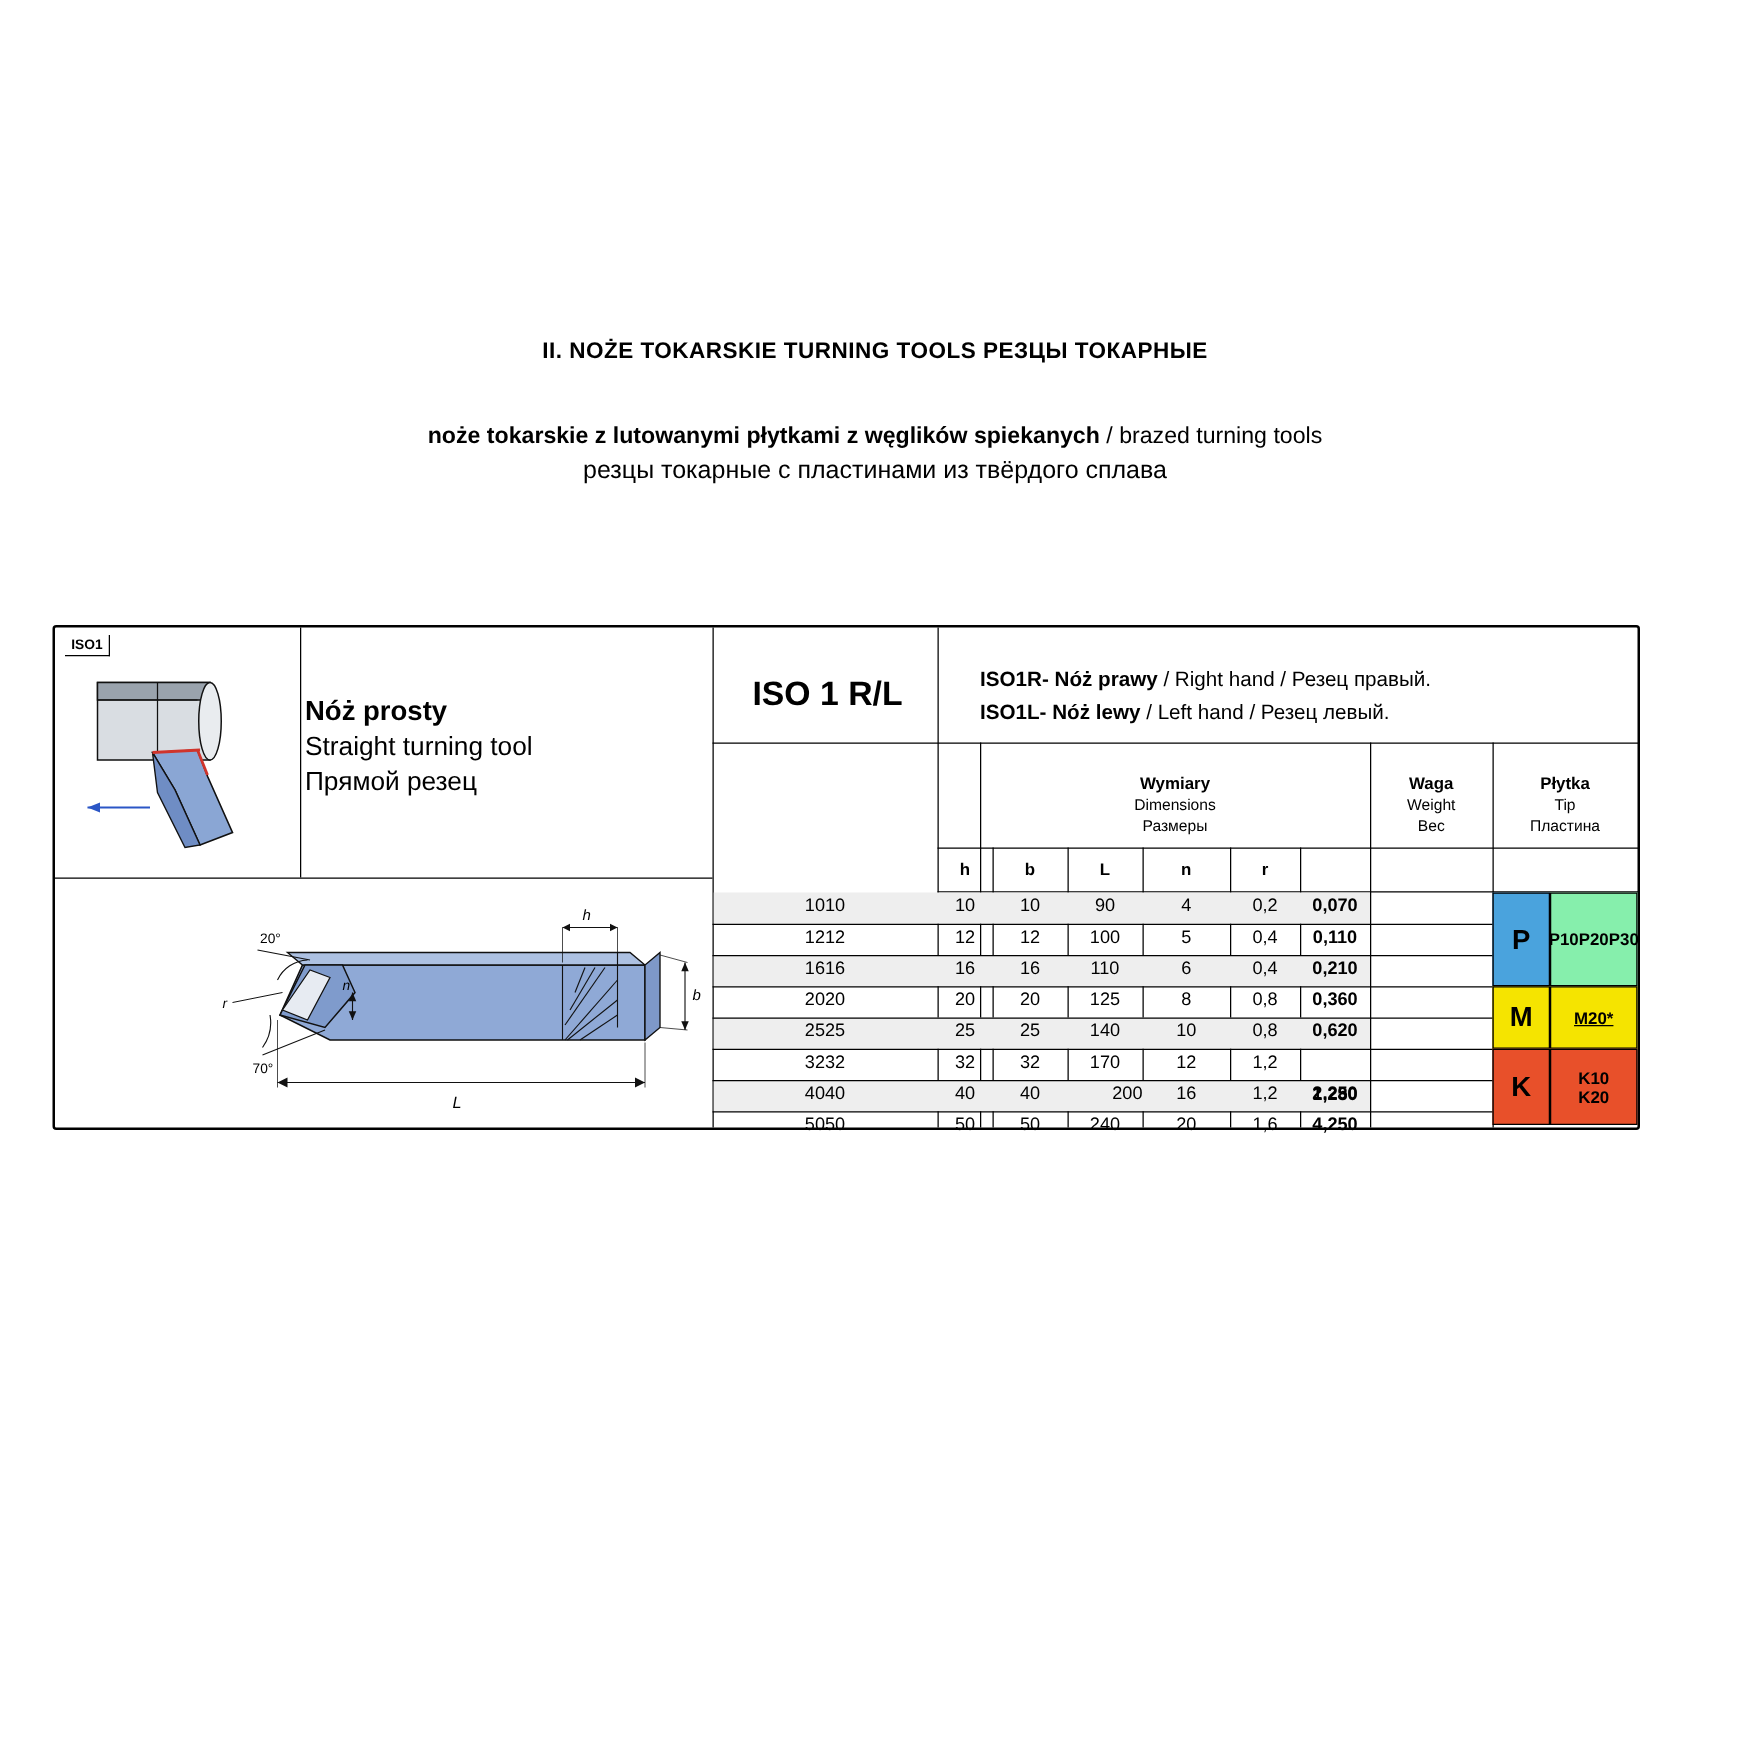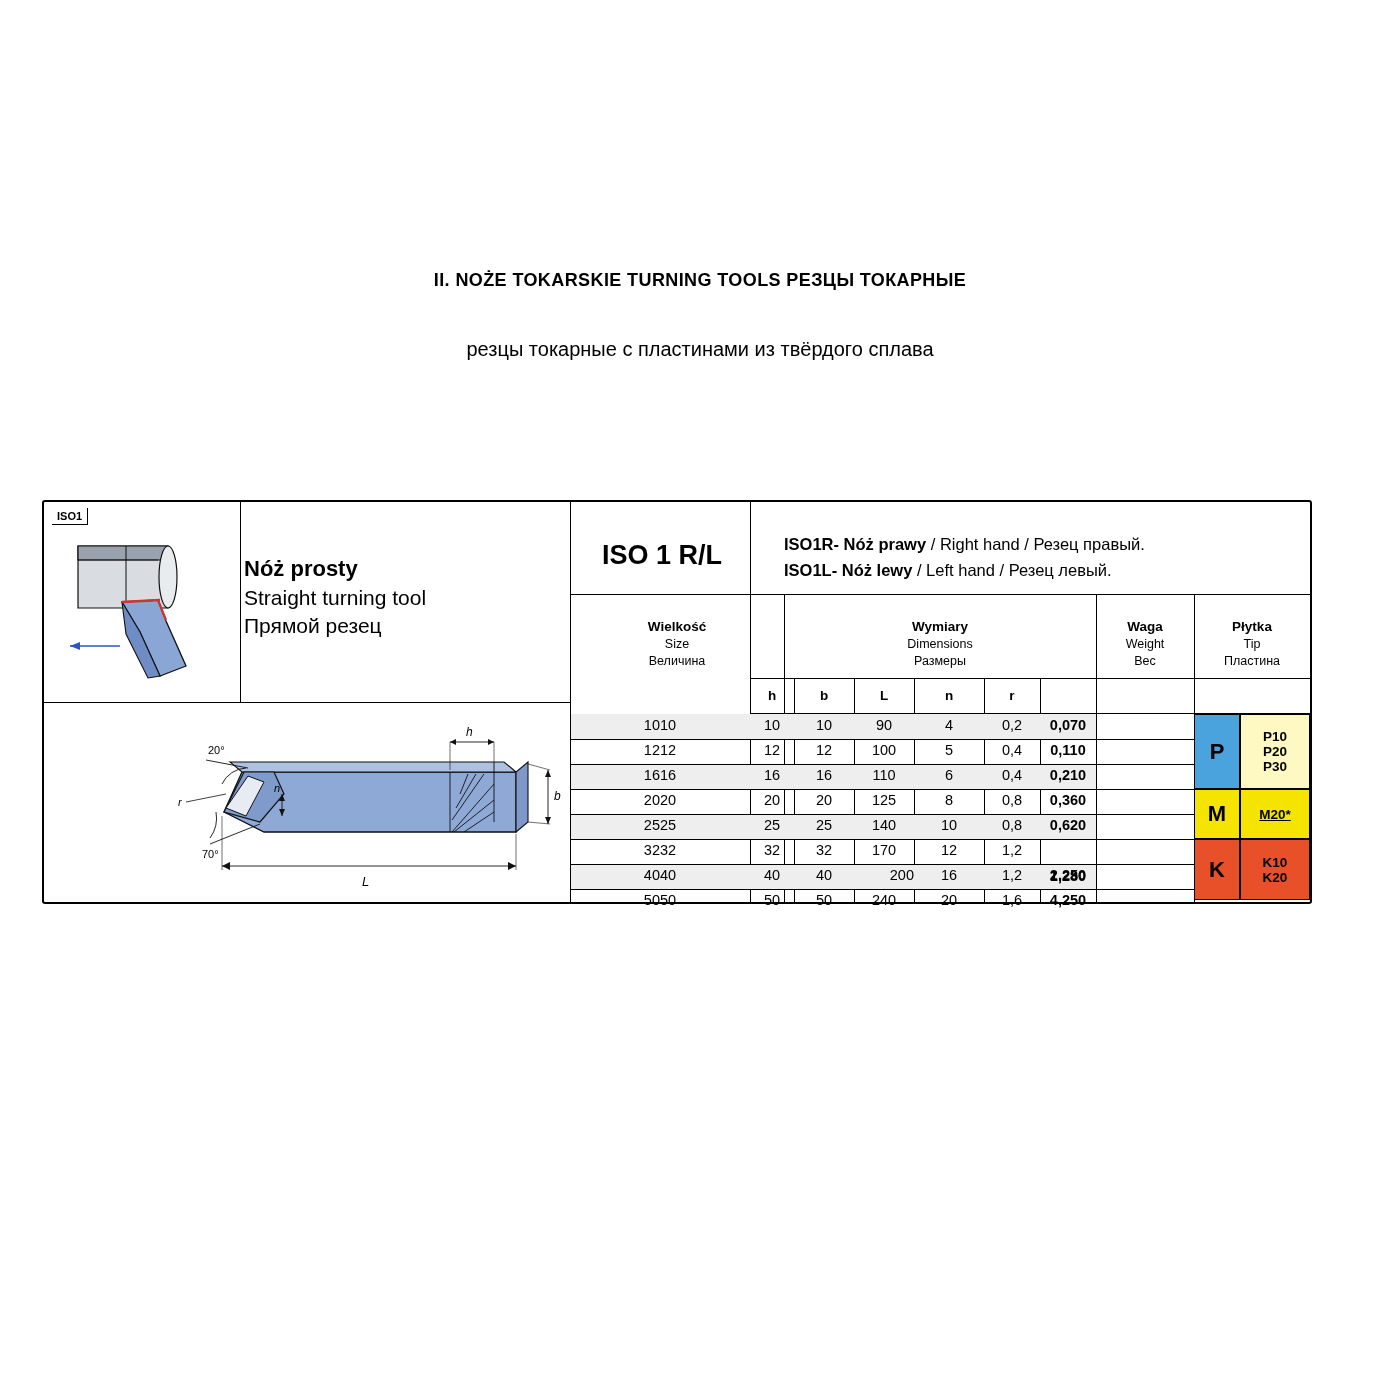--- a/index.html
+++ b/index.html
@@ -199,20 +199,25 @@
   }
 </style>
 </head>
 <body>
 
 <div class="title-wrap">
   <div class="main-title">II. NOŻE TOKARSKIE   TURNING TOOLS   РЕЗЦЫ ТОКАРНЫЕ</div>
 </div>
 
 <div class="subtitle-wrap">
+  <div class="subtitle-1">
+    <span class="bold">noże tokarskie z lutowanymi płytkami z węglików spiekanych</span>
+    <span>/</span>
+    <span>brazed turning tools</span>
+  </div>
   <div class="subtitle-2">резцы токарные с пластинами из твёрдого сплава</div>
 </div>
 
 <div class="frame">
 
   <div class="iso1-badge">ISO1</div>
 
   <div class="vline" style="left:196px; top:0; height:200px;"></div>
   <div class="vline" style="left:526px; top:0; height:400px;"></div>
   <div class="vline" style="left:706px; top:0; height:400px;"></div>
@@ -262,25 +267,20 @@
 
   <div class="hand-block">
     <div>
       <span class="b">ISO1R- Nóż prawy</span><span> / Right hand / Резец правый.</span>
     </div>
     <div>
       <span class="b">ISO1L- Nóż lewy</span><span> / Left hand / Резец левый.</span>
     </div>
   </div>
 
-  <div class="hdr" style="left:526px; top:116px; width:214px;">
-    <div class="b">Wielkość</div>
-    <div>Size</div>
-    <div>Величина</div>
-  </div>
 
   <div class="hdr" style="left:740px; top:116px; width:312px;">
     <div class="b">Wymiary</div>
     <div>Dimensions</div>
     <div>Размеры</div>
   </div>
 
   <div class="hdr" style="left:1052px; top:116px; width:98px;">
     <div class="b">Waga</div>
     <div>Weight</div>
@@ -388,21 +388,21 @@
     <span class="c" style="left:750px; width:60px;">50</span>
     <span class="c" style="left:810px; width:60px;">240</span>
     <span class="c" style="left:870px; width:70px;">20</span>
     <span class="c" style="left:940px; width:56px;">1,6</span>
     <span class="c" style="left:996px; width:56px; font-weight:bold;">4,250</span>
   </div>
 
   <div class="tipblock" style="left:1150px; top:212px; width:46px; height:75px; background:#4aa3dd;">
     <span class="tip-letter">P</span>
   </div>
-  <div class="tipblock" style="left:1196px; top:212px; width:70px; height:75px; background:#fef9c3; flex-direction:column;align-items:center;">
+  <div class="tipblock" style="left:1196px; top:212px; width:70px; height:75px; background:#86efac; align-items:center;">
     <span class="tip-grade" style="position:relative; left:0; top:0;">P10</span>
     <span class="tip-grade" style="position:relative; left:0; top:0;">P20</span>
     <span class="tip-grade" style="position:relative; left:0; top:0;">P30</span>
   </div>
 
   <div class="tipblock" style="left:1150px; top:287px; width:46px; height:50px; background:#f5e400;">
     <span class="tip-letter">M</span>
   </div>
   <div class="tipblock" style="left:1196px; top:287px; width:70px; height:50px; background:#f5e400;">
     <span class="tip-grade" style="position:relative; left:0; top:0;text-decoration:underline;">M20*</span>

